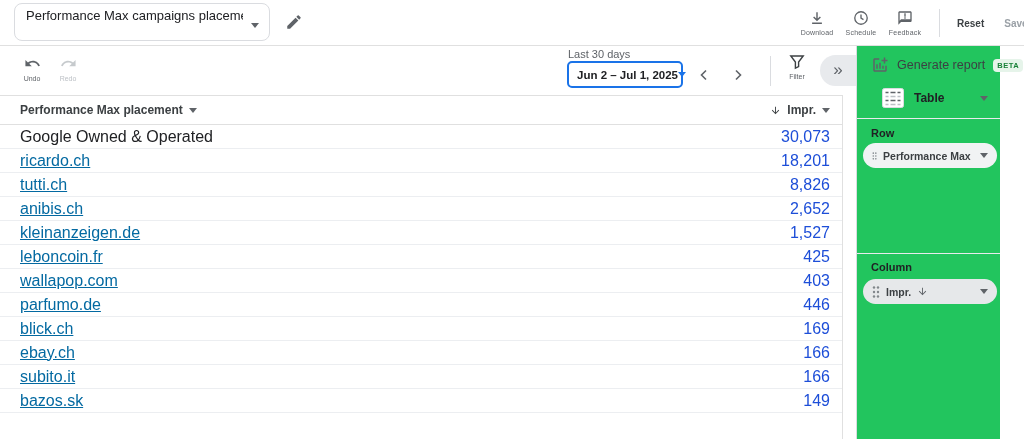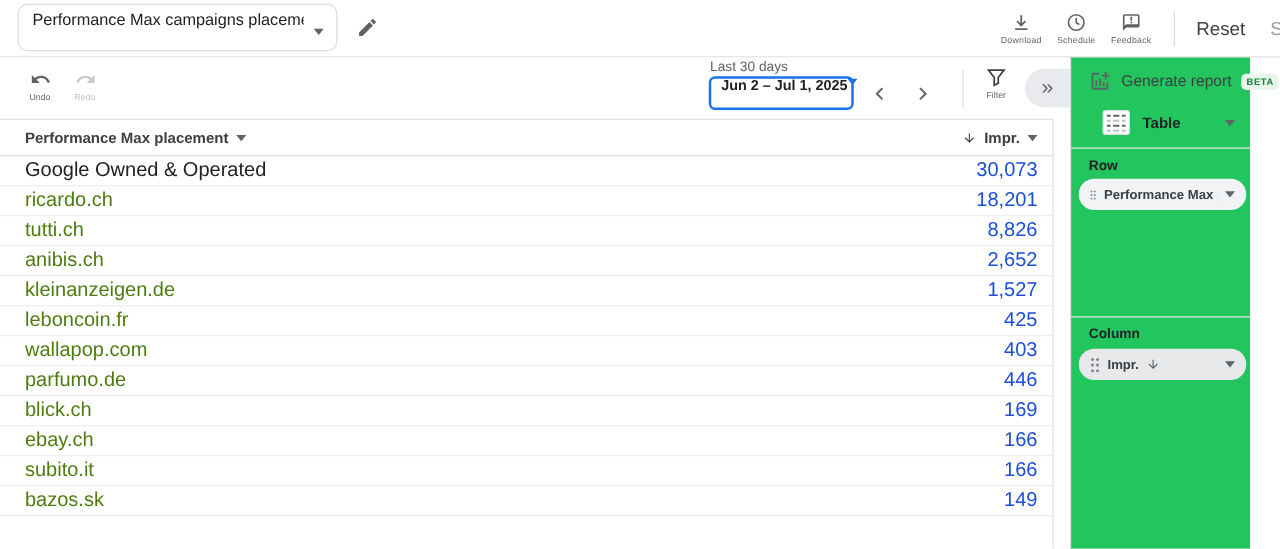--- a/index.html
+++ b/index.html
@@ -21,38 +21,38 @@
   .title-box .t { font-size:13px; color:#202124; white-space:nowrap; overflow:hidden; }
   .title-box .s { font-size:10px; color:#5f6368; margin-top:2px; }
   .caret { width:0; height:0; border-left:4px solid transparent; border-right:4px solid transparent; border-top:5px solid #5f6368; }
   .title-box .caret { position:absolute; right:10px; top:19px; }
   .pencil-btn { position:absolute; top:13px; left:285px; width:20px; height:20px; cursor:pointer; }
 
   .topbar-actions { position:absolute; left:795px; top:0; height:46px; display:flex; align-items:center; }
   .icon-btn { width:44px; display:flex; flex-direction:column; align-items:center; gap:3px; cursor:pointer; }
   .icon-btn .lbl { font-size:7px; color:#5f6368; letter-spacing:.2px; }
   .vsep { width:1px; height:28px; background:#dadce0; margin-left:12px; }
-  .txt-btn { font-size:15px; font-weight:400; color:#3c4043; padding:8px 9px; margin-left:8px; cursor:pointer; white-space:nowrap; border-radius:4px; }
+  .txt-btn { font-size:10px; font-weight:700; color:#3c4043; padding:8px 9px; margin-left:8px; cursor:pointer; white-space:nowrap; border-radius:4px; }
   .txt-btn.disabled { color:#9aa0a6; margin-left:2px; }
 
   
   .main { position:absolute; top:46px; left:0; width:856px; bottom:0; background:#fff; }
 
   
   .toolbar { position:relative; height:49px; }
   .tool-col { position:absolute; display:flex; flex-direction:column; align-items:center; gap:3px; cursor:pointer; }
   .tool-col .lbl { font-size:7px; color:#5f6368; }
   .tool-col.disabled .lbl { color:#bdc1c6; }
   .undo { left:16px; top:9px; width:32px; }
   .redo { left:52px; top:9px; width:32px; }
   .date-preset { position:absolute; left:568px; top:2px; font-size:11px; color:#5f6368; }
   .date-box {
     position:absolute; left:567px; top:15px; width:116px; height:27px;
     border:2px solid #1a73e8; border-radius:5px; background:#fff;
-    display:flex; align-items:flex-start; justify-content:space-between; padding:0 8px; cursor:pointer;
+    display:flex; align-items:center; justify-content:space-between; padding:0 8px; cursor:pointer;
   }
   .date-box .d { font-size:11.5px; font-weight:600; color:#202124; white-space:nowrap; }
   .date-box .caret { border-top-color:#1a73e8; }
   .chev-btn { position:absolute; top:15px; width:26px; height:27px; display:flex; align-items:center; justify-content:center; cursor:pointer; }
   .chev-left { left:691px; } .chev-right { left:725px; }
   .toolbar .vsep2 { position:absolute; left:770px; top:10px; width:1px; height:30px; background:#dadce0; }
   .filter-col { left:781px; top:8px; width:32px; }
   .expand-pill {
     position:absolute; left:820px; top:9px; width:36px; height:31px;
     background:#e8eaed; border-radius:16px 0 0 16px;
@@ -66,21 +66,21 @@
     height:30px; border-top:1px solid #e0e0e0; border-bottom:1px solid #e0e0e0;
     display:flex; align-items:center; justify-content:space-between; padding:0 12px 0 20px;
     font-size:12px; font-weight:600; color:#3c4043;
   }
   .thead .hgroup { display:flex; align-items:center; gap:6px; cursor:pointer; }
   .trow {
     height:24px; display:flex; align-items:center; justify-content:space-between;
     padding:0 12px 0 20px; border-bottom:1px solid #eceef1; font-size:16px;
   }
   .cell-placement { color:#202124; }
-  .cell-placement.link { color:#4d7c0f; cursor:pointer; }
+  .cell-placement.link { color:#0369a1; cursor:pointer;text-decoration:underline; }
   .cell-impr { color:#1d4ed8; }
 
   
   .sidebar { position:absolute; top:46px; left:856px; width:144px; bottom:0; background:#22c55e; border-left:1px solid #dadce0; }
   .gen-report { position:absolute; top:10px; left:14px; display:flex; align-items:center; gap:8px; cursor:pointer; }
   .gen-report .lbl { font-size:12.5px; font-weight:500; color:#3c4043; white-space:nowrap; }
   .beta { font-size:7.5px; font-weight:700; letter-spacing:.5px; color:#188038; background:#e6f4ea; border-radius:4px; padding:2px 4px; }
   .viz-row { position:absolute; top:38px; left:24px; right:0; height:28px; display:flex; align-items:center; gap:9px; cursor:pointer; }
   .viz-row .lbl { font-size:12px; font-weight:700; color:#202124; }
   .viz-row .caret { margin-left:auto; margin-right:12px; }

